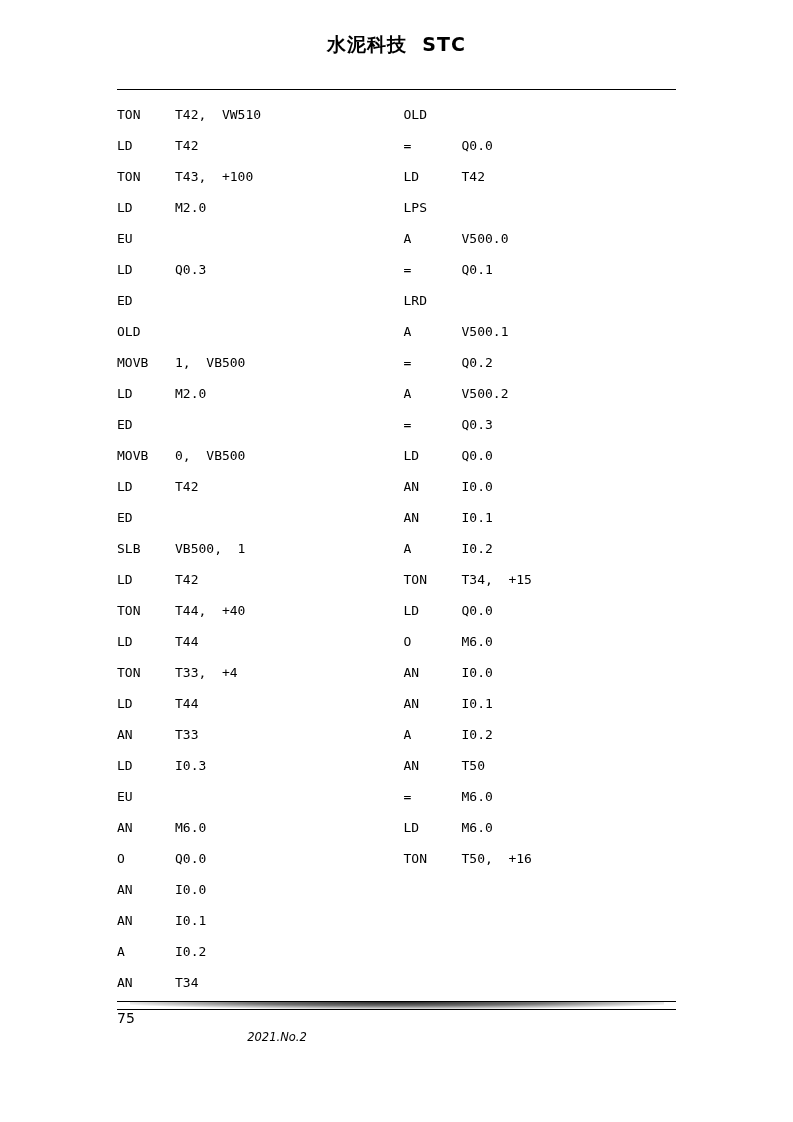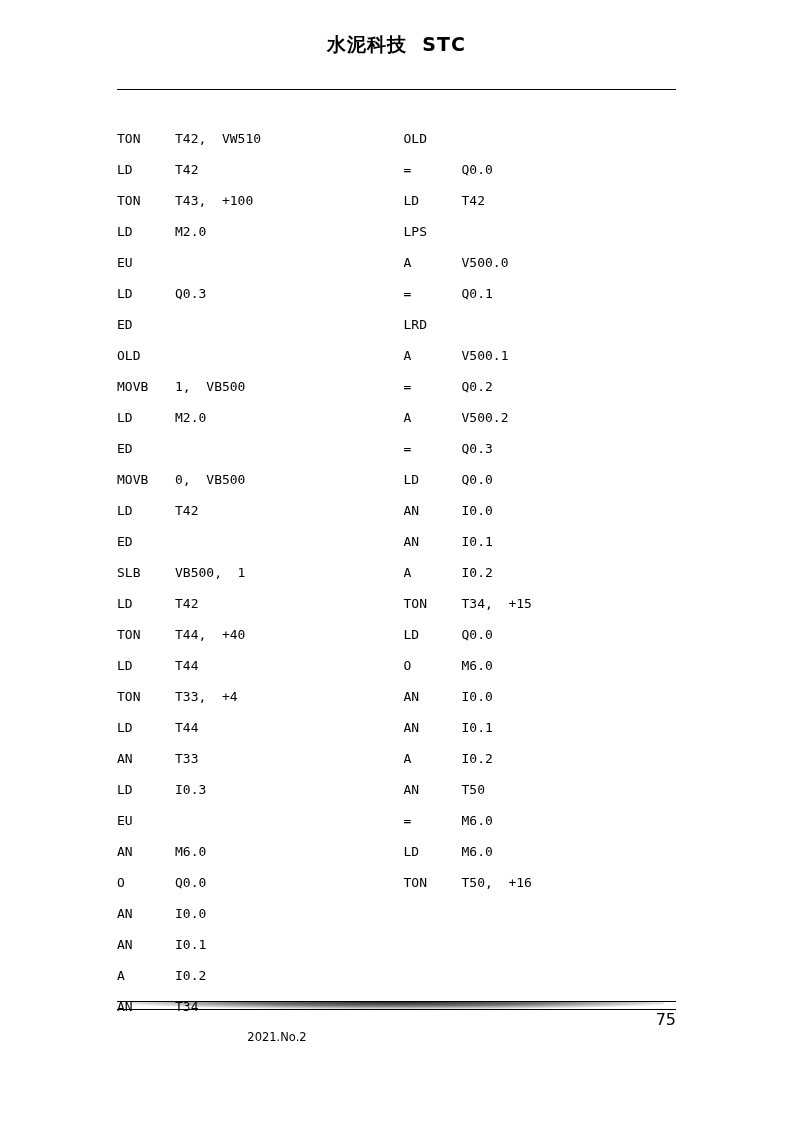--- a/index.html
+++ b/index.html
@@ -50,21 +50,20 @@
     position: absolute;
     top: 99px;
     left: 117px;
     width: 559px;
     display: flex;
     flex-direction: row;
   }
   .col {
     width: 50%;
     box-sizing: border-box;
-    margin-top: 24px;
   }
   .col-right {
     padding-left: 7px;
   }
   .code-row {
     height: 31px;
     line-height: 31px;
     display: flex;
     flex-direction: row;
     font-family: "DejaVu Sans Mono", monospace;
@@ -106,32 +105,33 @@
     height: 0;
     border-top: 1.2px solid #000000;
   }
 
   
   .page-number {
     position: absolute;
     top: 1010px;
     left: 117px;
     width: 559px;
-    text-align: right;
+    text-align: left;
     font-family: "DejaVu Sans", sans-serif;
-    font-size: 16px;
+    font-size: 14px;
   }
   .footer-issue {
     position: absolute;
     top: 1030px;
     left: 117px;
     width: 320px;
     text-align: center;
     font-family: "DejaVu Sans", sans-serif;
     font-size: 11.5px;
+    font-style: italic;
   }
 </style>
 </head>
 <body>
 
 <div class="page">
 
   <div class="page-header">
     <div class="header-title">水泥科技  STC</div>
   </div>

